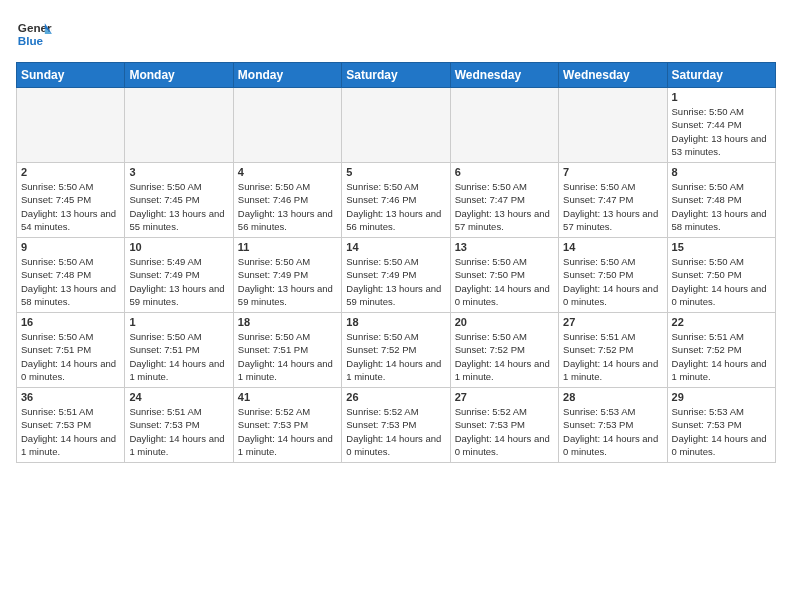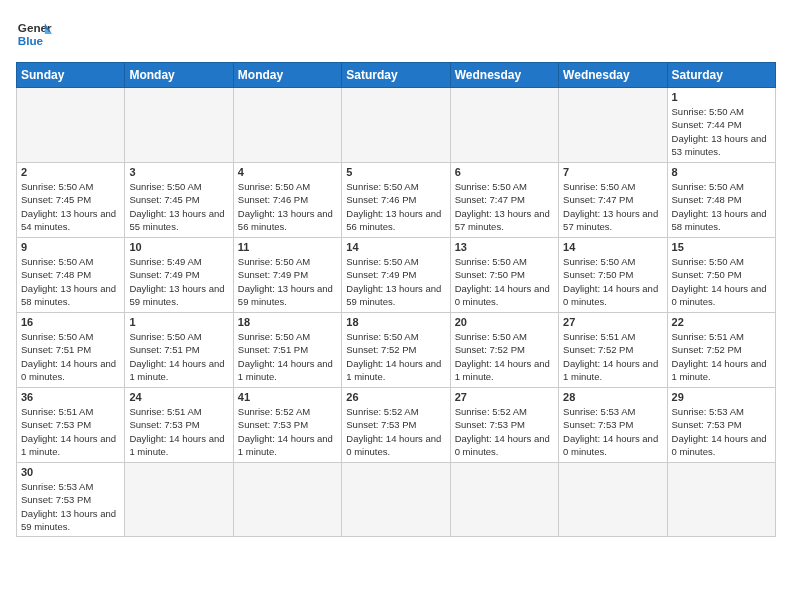--- a/index.html
+++ b/index.html
@@ -294,28 +294,14 @@
 Sunset: 7:53 PM
 Daylight: 14 hours and 0 minutes.</div>
         </td>
         <td>
           <span class="day-num">29</span>
           <div class="day-info" style="white-space: pre-line;">Sunrise: 5:53 AM
 Sunset: 7:53 PM
 Daylight: 14 hours and 0 minutes.</div>
         </td>
       </tr>
-      <tr class="bottom-row">
-        <td>
-          <span class="day-num">30</span>
-          <div class="day-info" style="white-space: pre-line;">Sunrise: 5:53 AM
-Sunset: 7:53 PM
-Daylight: 13 hours and 59 minutes.</div>
-        </td>
-        <td class="empty"></td>
-        <td class="empty"></td>
-        <td class="empty"></td>
-        <td class="empty"></td>
-        <td class="empty"></td>
-        <td class="empty"></td>
-      </tr>
     </tbody>
 </table>
 
 </body></html>

